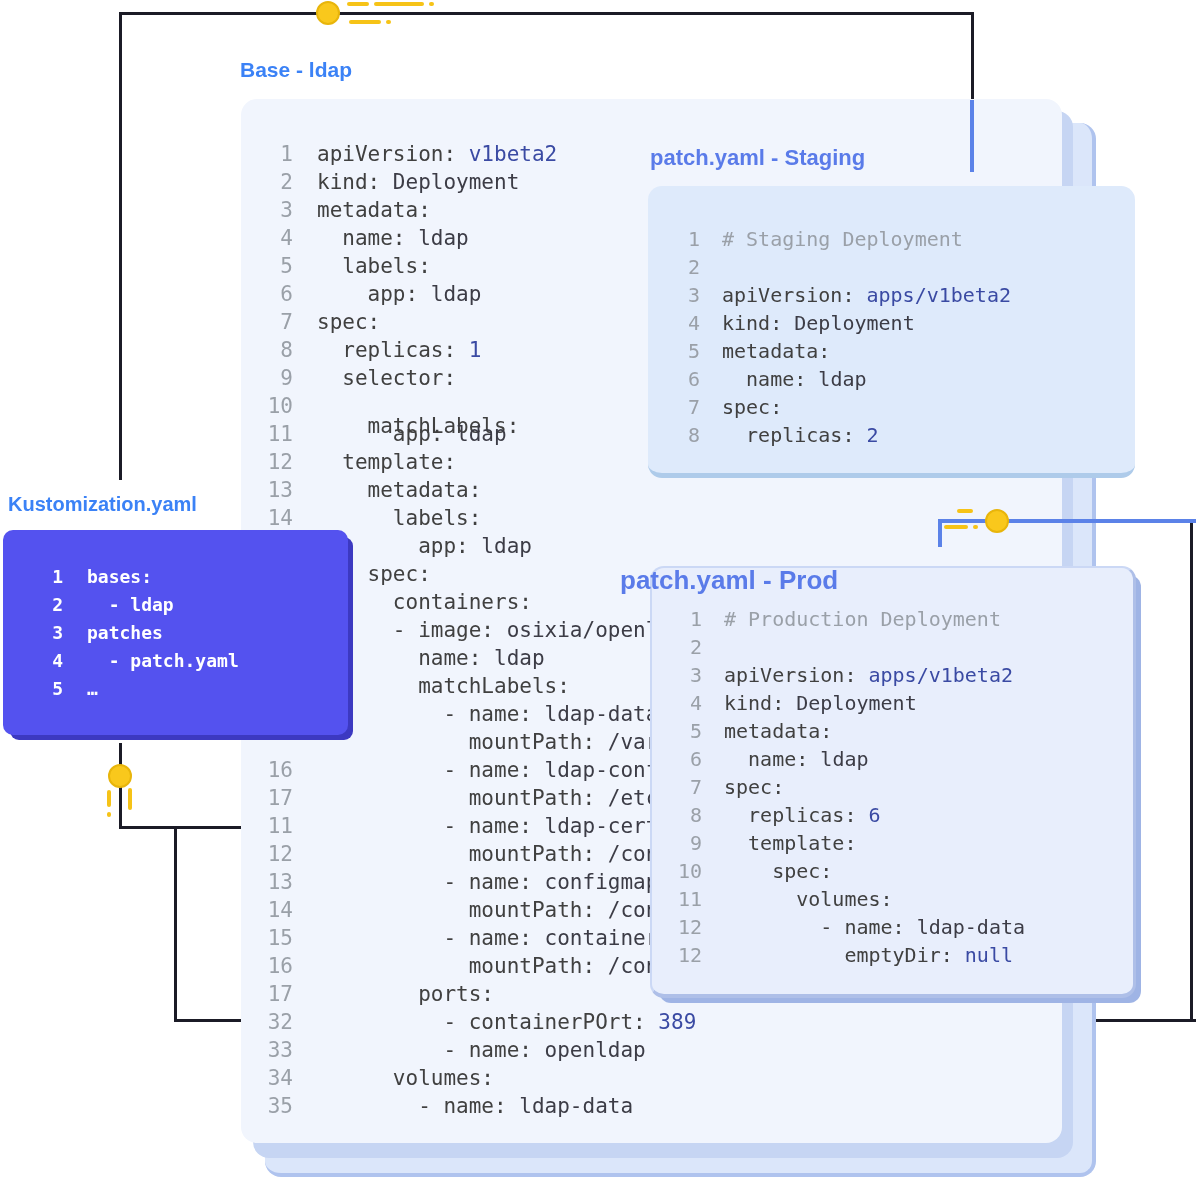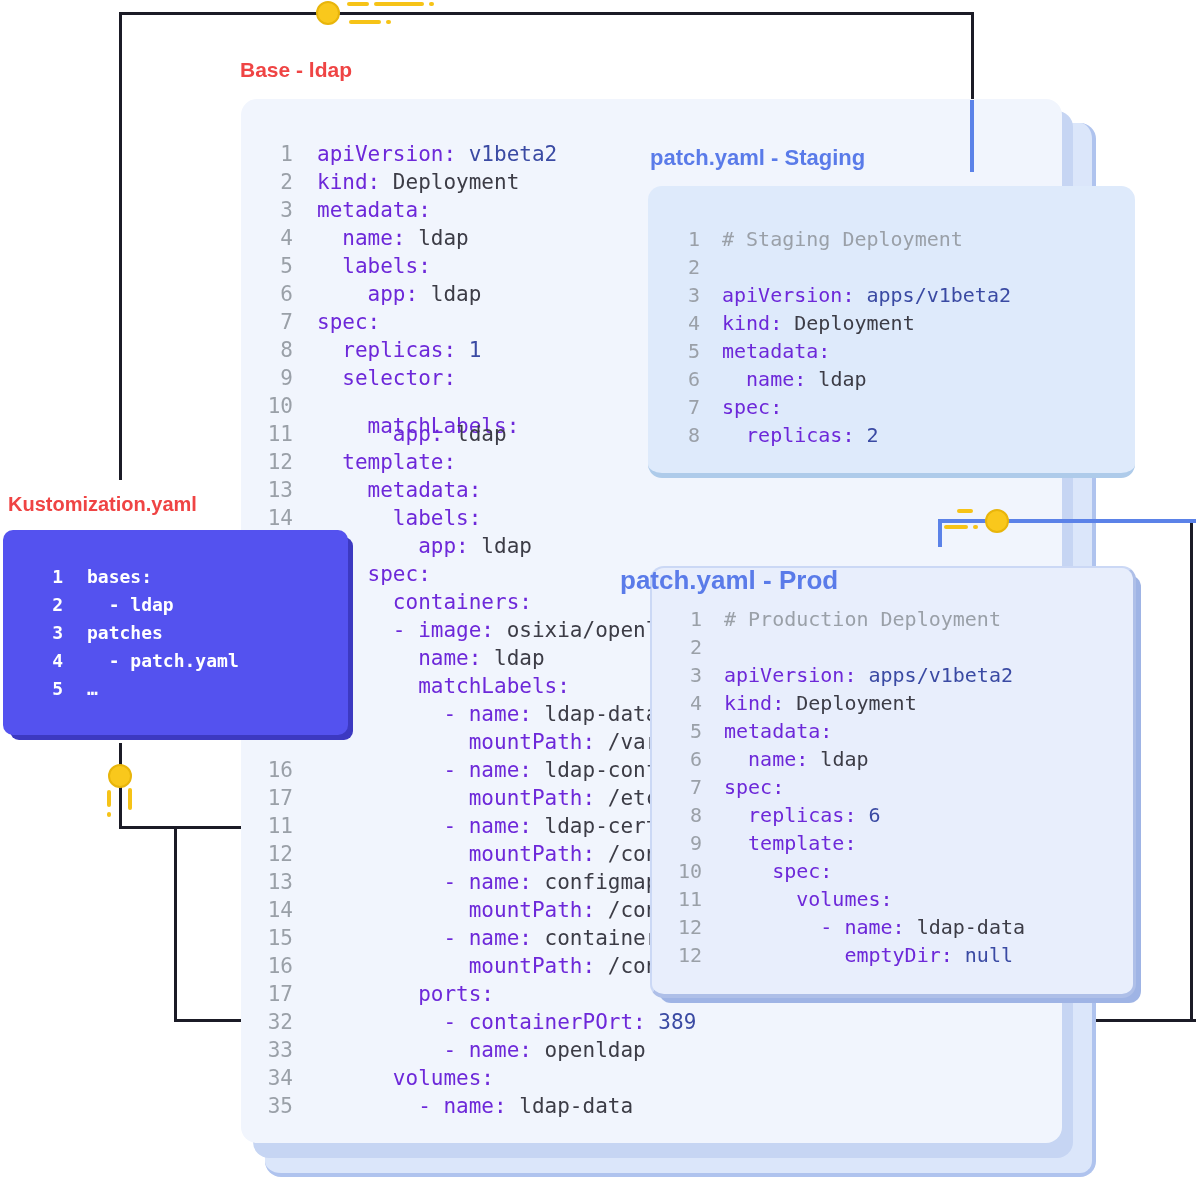--- a/index.html
+++ b/index.html
@@ -15,21 +15,21 @@
   .page-3{left:265px;top:123px;width:831px;height:1054px;background:#dbe6fa;
           border-right:4px solid #afc3ee;border-bottom:4px solid #afc3ee;z-index:2;}
   .page-2{left:253px;top:111px;width:820px;height:1047px;background:#c6d5f3;z-index:2;}
   .page-main{left:241px;top:99px;width:821px;height:1044px;background:#f1f5fd;z-index:2;overflow:hidden;}
 
   
   .codeblock{font-family:"DejaVu Sans Mono",monospace;}
   .crow{display:flex;height:28px;line-height:28px;align-items:flex-start;}
   .ln{display:inline-block;text-align:right;color:#9aa0a8;flex:none;}
   .ctext{white-space:pre;}
-  .tok-k{color:#6d28d9;}
+  .tok-k{color:#404040;}
   .tok-d{color:#3c3c46;}
   .tok-b{color:#3a4aa3;}
   .tok-c{color:#9aa0a8;}
 
   .code-base{padding:41px 0 0 24px;font-size:21px;}
   .code-base .ln{width:28px;margin-right:24px;}
 
   
   .panel-staging{position:absolute;left:648px;top:186px;width:487px;height:292px;
     background:#deeafb;border-radius:14px;border-bottom:5px solid #aecbea;
@@ -47,21 +47,21 @@
 
   
   .panel-kust{position:absolute;left:3px;top:530px;width:345px;height:205px;
     background:#5452ef;border-radius:10px;box-shadow:6px 6px 0 -1px #3c39c1;
     z-index:6;overflow:hidden;}
   .code-kust{padding:33px 0 0 26px;font-size:18px;font-weight:bold;}
   .code-kust .ln{width:34px;margin-right:24px;color:#ffffff;}
   .code-kust .tok-k,.code-kust .tok-d,.code-kust .tok-b,.code-kust .tok-c{color:#ffffff;}
 
   
-  .title-dark{position:absolute;font-weight:800;color:#ef4444;z-index:8;}
+  .title-dark{position:absolute;font-weight:800;color:#3b82f6;z-index:8;}
   .title-blue{position:absolute;font-weight:700;color:#5a7be9;z-index:8;}
 
   
   .gold-dot{position:absolute;width:24px;height:24px;border-radius:50%;
     background:#f9c81c;border:2px solid #e8b50b;box-sizing:border-box;z-index:7;}
   .gold-dash{position:absolute;height:4px;border-radius:2px;background:#f6c317;z-index:7;}
   .gold-dash-v{position:absolute;width:4px;border-radius:2px;background:#f6c317;z-index:7;}
 </style>
 </head>
 <body>

